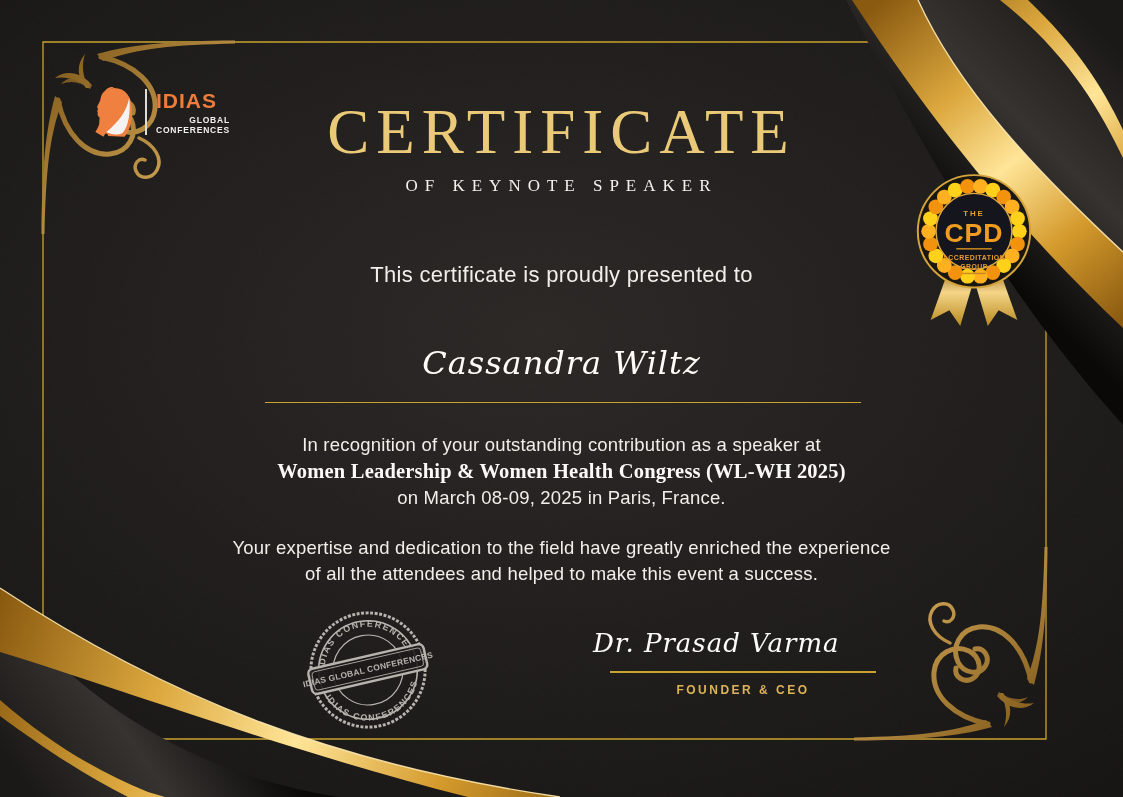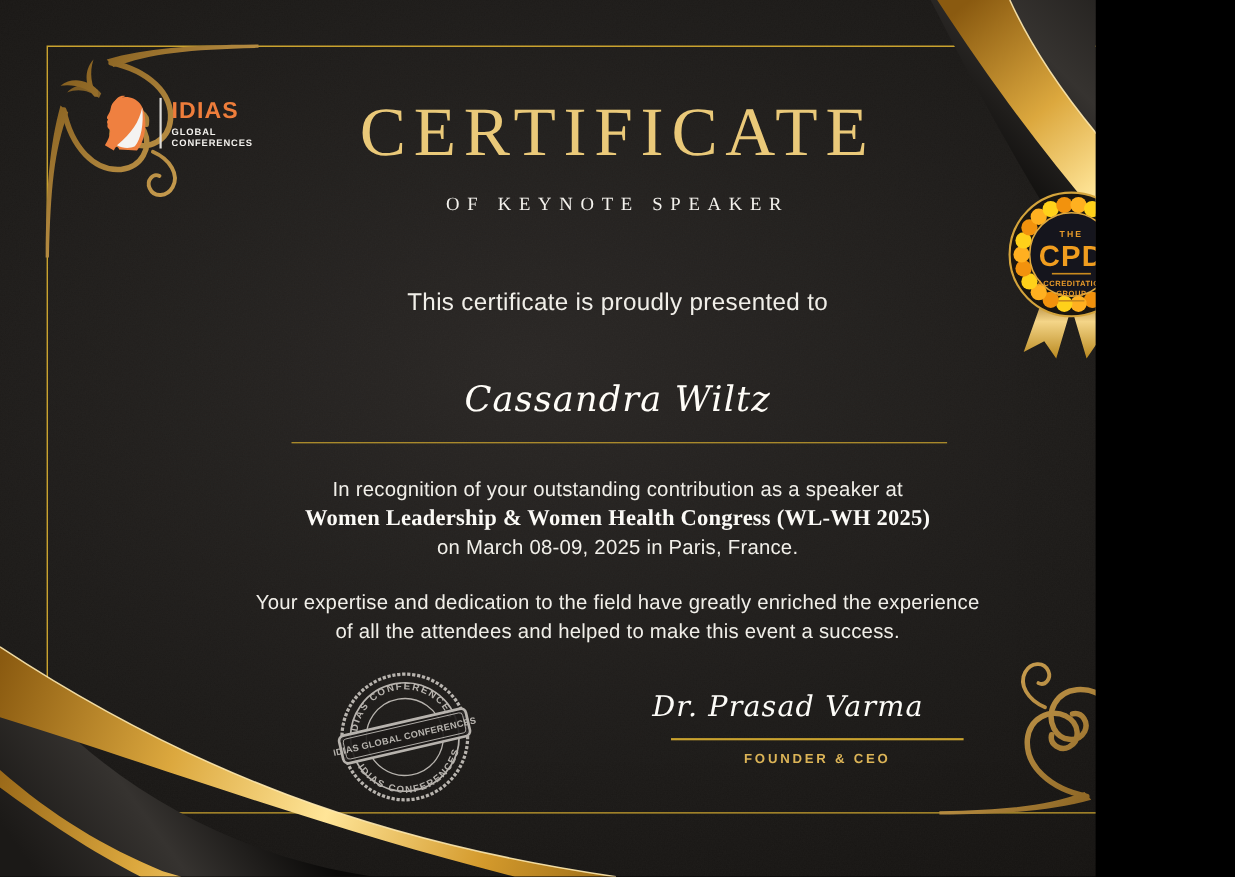--- a/index.html
+++ b/index.html
@@ -1,29 +1,29 @@
 <!DOCTYPE html>
 <html><head>
 <meta charset="utf-8">
 <style>
   html,body{margin:0;padding:0;background:#000;}
   .certificate{
-    position:relative; width:996px; height:797px; overflow:hidden;
+    position:relative; width:1123px; height:797px; overflow:hidden;
     background: radial-gradient(ellipse 980px 640px at 48% 42%, #2a2725 0%, #1d1b19 55%, #141210 100%);
     font-family:"Liberation Sans", sans-serif;
     -webkit-font-smoothing:antialiased;
   }
   .abs{position:absolute;}
   .center-line{position:absolute; left:0; width:1123px; text-align:center;}
 
   .title{
     font-family:"Liberation Serif", serif;
     font-size:63px; letter-spacing:7px; color:#eac briefly;
   }
-  .title{color:#eac979;}
+  .title{color:#eac979;margin-top:12px;}
   .subtitle{
     font-family:"Liberation Serif", serif;
     font-size:17px; letter-spacing:7px; color:#f4f2ed;
   }
   .presented{font-size:22px; color:#f1efe9; letter-spacing:.3px;}
   .recipient{
     font-family:"DejaVu Serif", serif; font-style:italic;
     font-size:32px; color:#fffdf8; letter-spacing:1px;
   }
   .gold-rule{background:#c9a22f; height:1px;}
@@ -35,21 +35,21 @@
   .sig-name{
     font-family:"DejaVu Serif", serif; font-style:italic;
     font-size:26px; color:#fdfcf8; letter-spacing:1px;
   }
   .sig-line{position:absolute; left:610px; top:671px; width:266px; height:2px; background:#c9a22f;}
   .sig-role{font-weight:bold; font-size:12px; letter-spacing:2.5px; color:#dcb457;}
 
   .logo{position:absolute; left:92px; top:86px; display:flex; align-items:center; gap:9px;}
   .logo-divider{width:2px; height:46px; background:#dedcd7;}
   .logo-text .brand{font-size:21px; font-weight:bold; color:#ee7d3b; letter-spacing:1px; line-height:22px;}
-  .logo-text .tag{font-size:8.5px; font-weight:bold; color:#f2f0ec; letter-spacing:.8px; line-height:10px; margin-top:3px;}
+  .logo-text .tag{font-size:8.5px; font-weight:bold; color:#f2f0ec; letter-spacing:.8px; line-height:10px; margin-top:3px;text-align:right;}
 
   svg text{font-family:"Liberation Sans", sans-serif;}
 </style>
 </head>
 <body>
 
 <div class="certificate">
 
   <svg class="abs" width="1123" height="797" viewBox="0 0 1123 797" style="left:0;top:0;">
     <defs>

